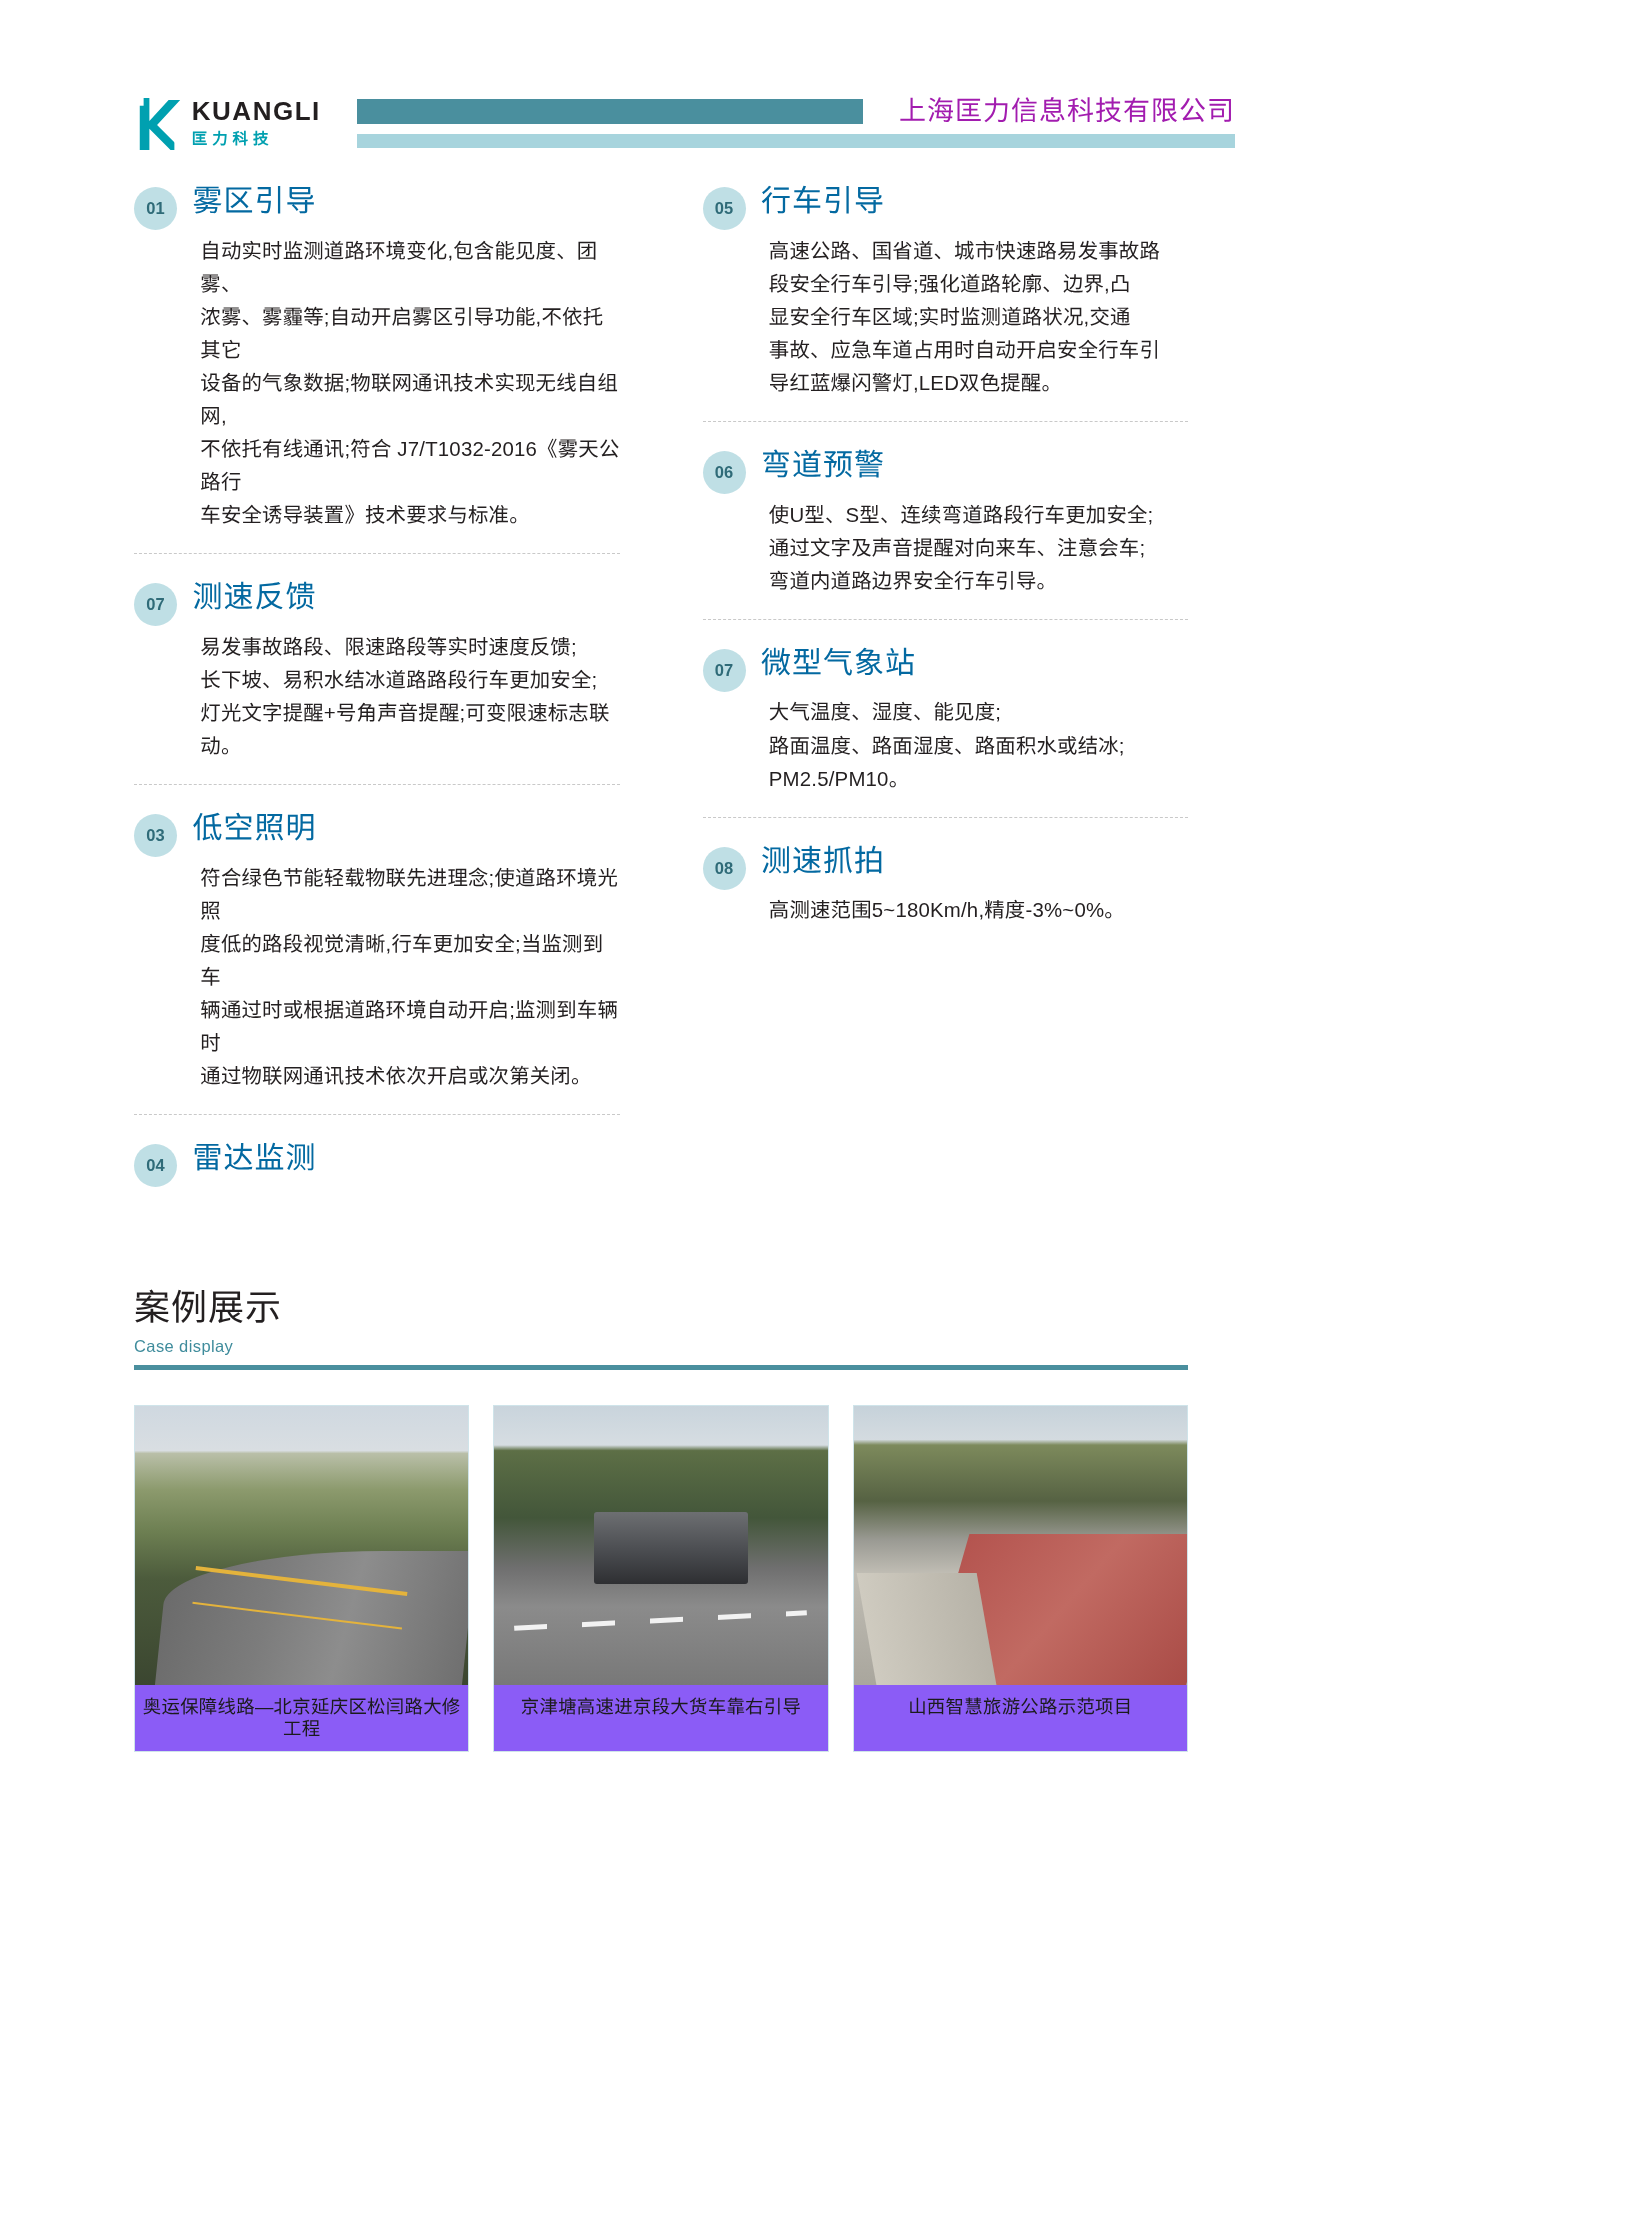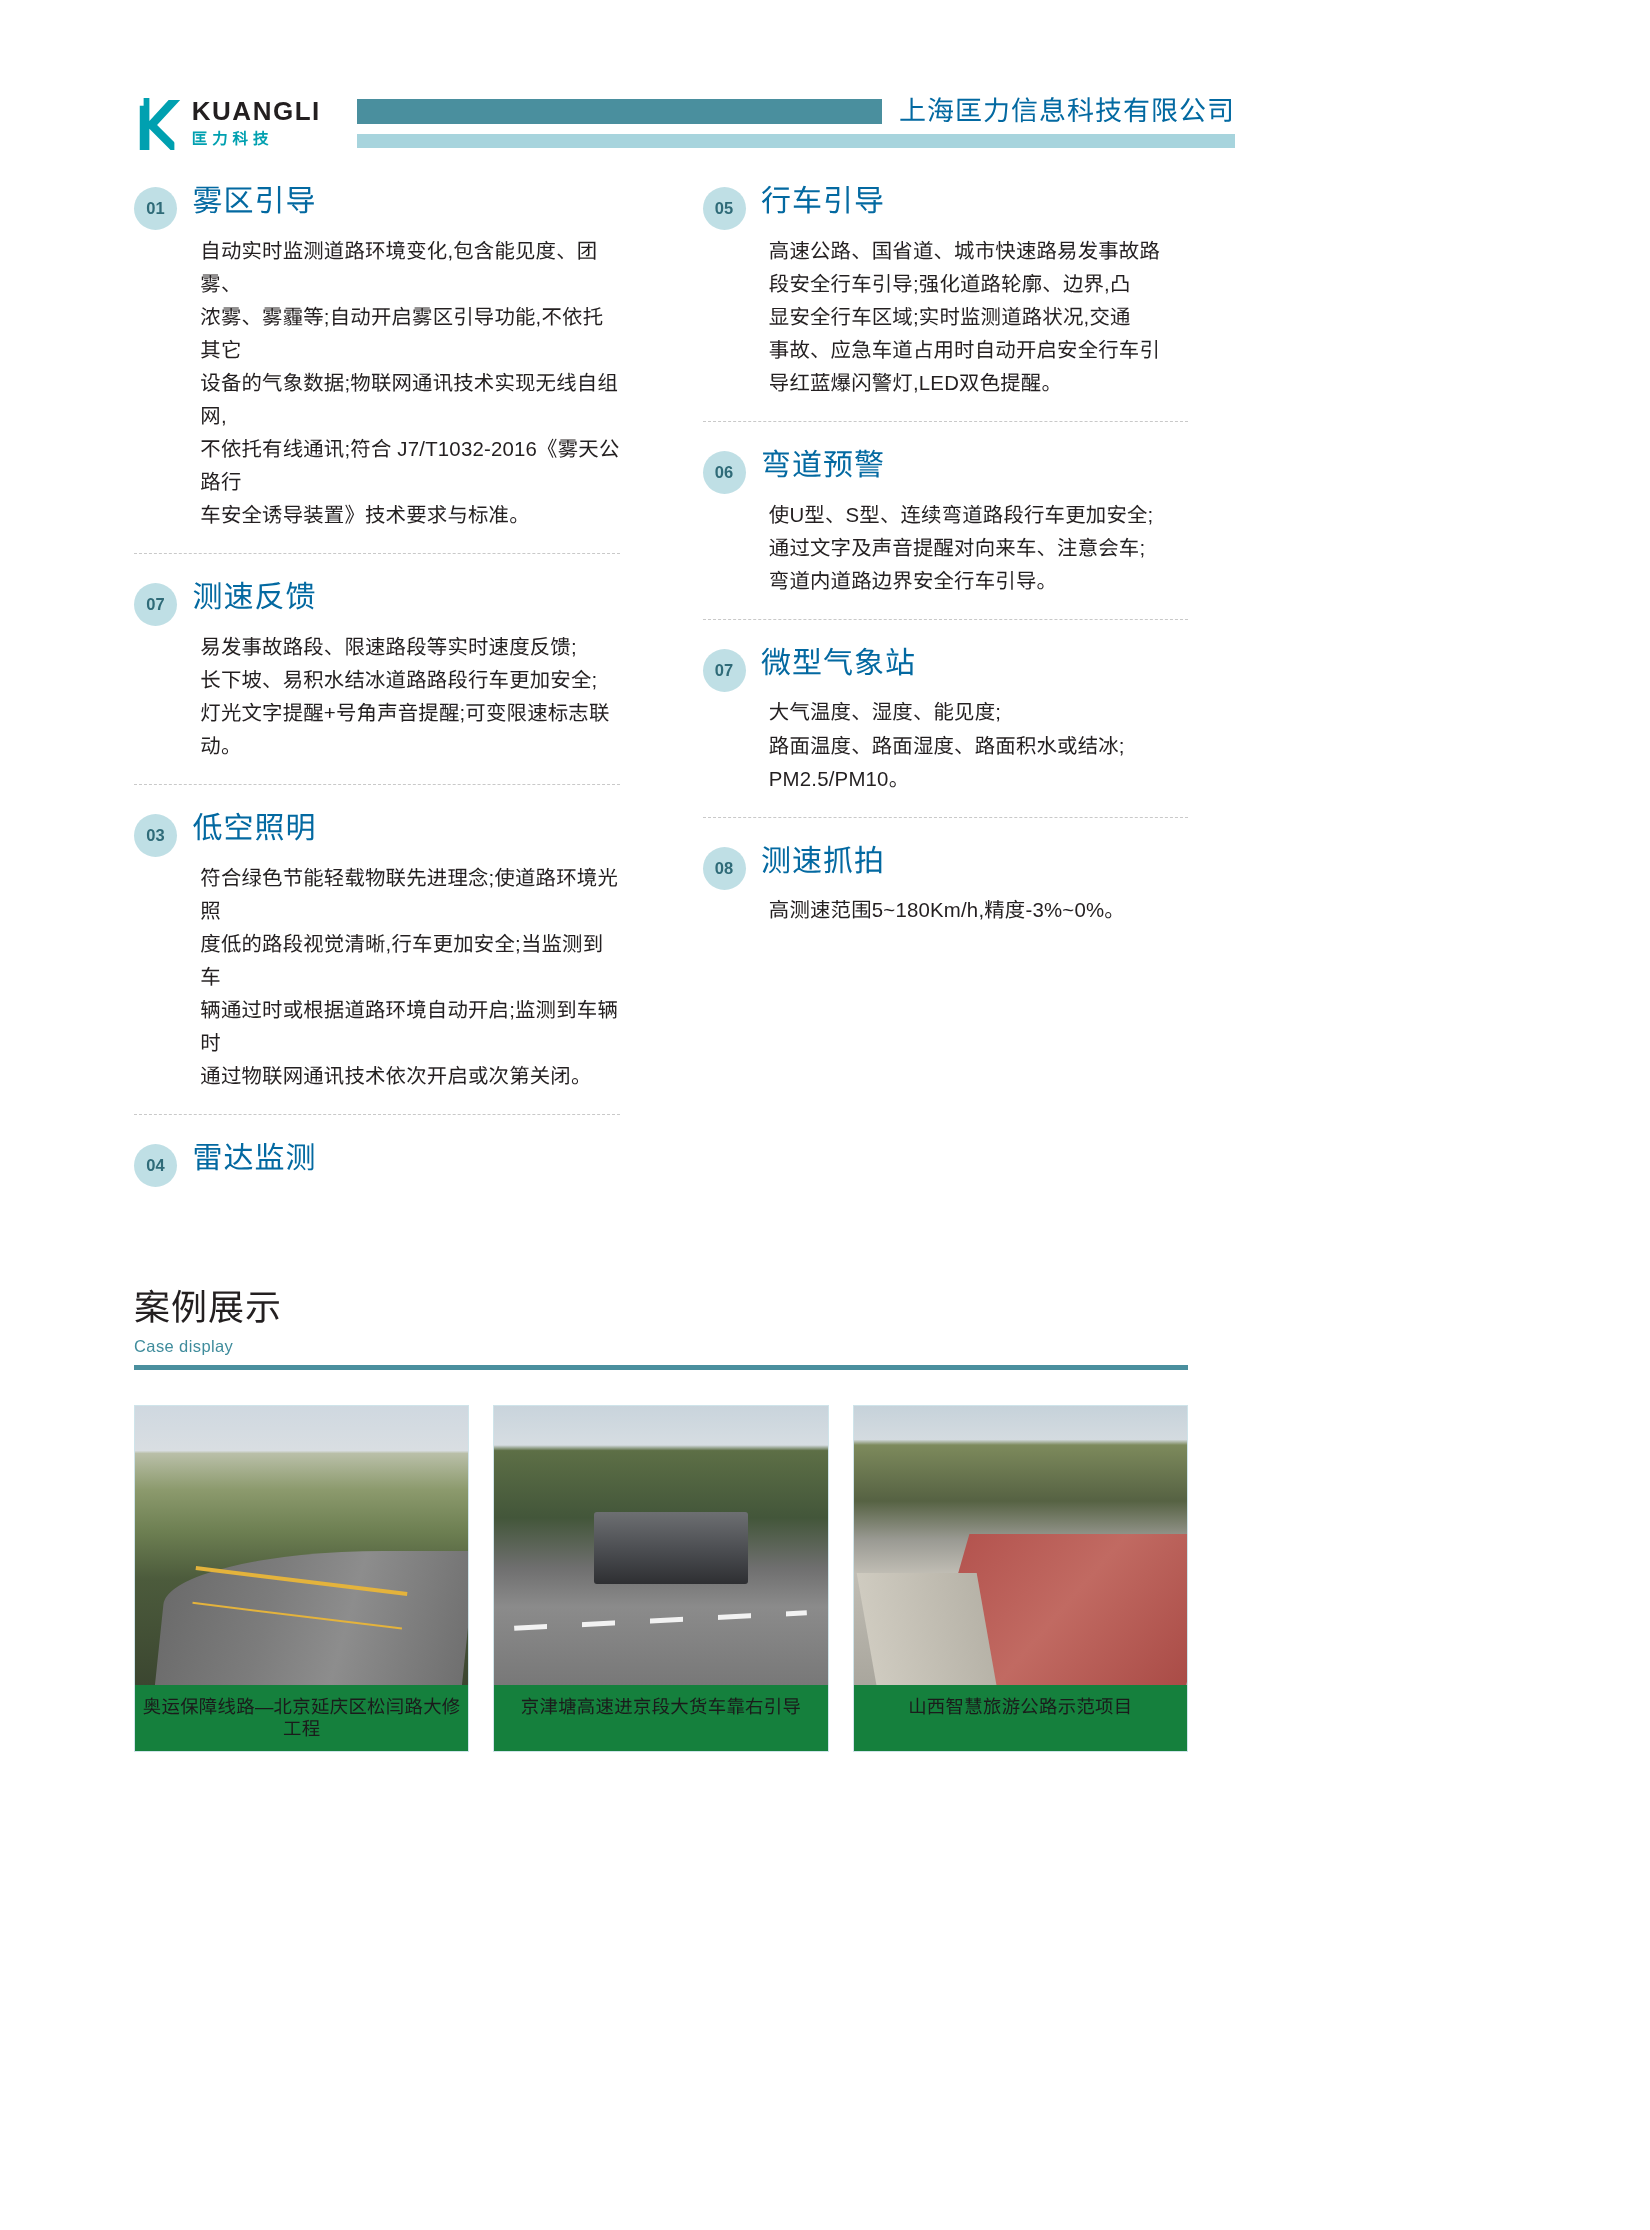--- a/index.html
+++ b/index.html
@@ -75,23 +75,23 @@
     display: flex;
     align-items: center;
   }
   .bar-dark {
     height: 25px;
     background: #4a8f9e;
     flex: 1 1 auto;
   }
   .company-name {
     font-size: 27px;
-    color: #0369a1;
+    color: #a21caf;
     white-space: nowrap;
-    padding-left: 17px;
+    padding-left: 36px;
     letter-spacing: 1px;
     line-height: 1;
   }
   .bar-light {
     height: 13.6px;
     background: #a7d4dd;
     margin-top: 9.7px;
     width: 100%;
   }
 
@@ -179,21 +179,21 @@
   
   .cases {
     display: flex;
     gap: 24px;
     padding: 0 134px;
     margin-top: 35px;
   }
   .case-card {
     flex: 1 1 0;
     min-width: 0;
-    background: #15803d;
+    background: #8b5cf6;
     padding: 0;
     border: 1px solid #cfe4ea;
   }
   .case-photo {
     width: 100%;
     height: 279px;
     position: relative;
     overflow: hidden;
     display: block;
   }

